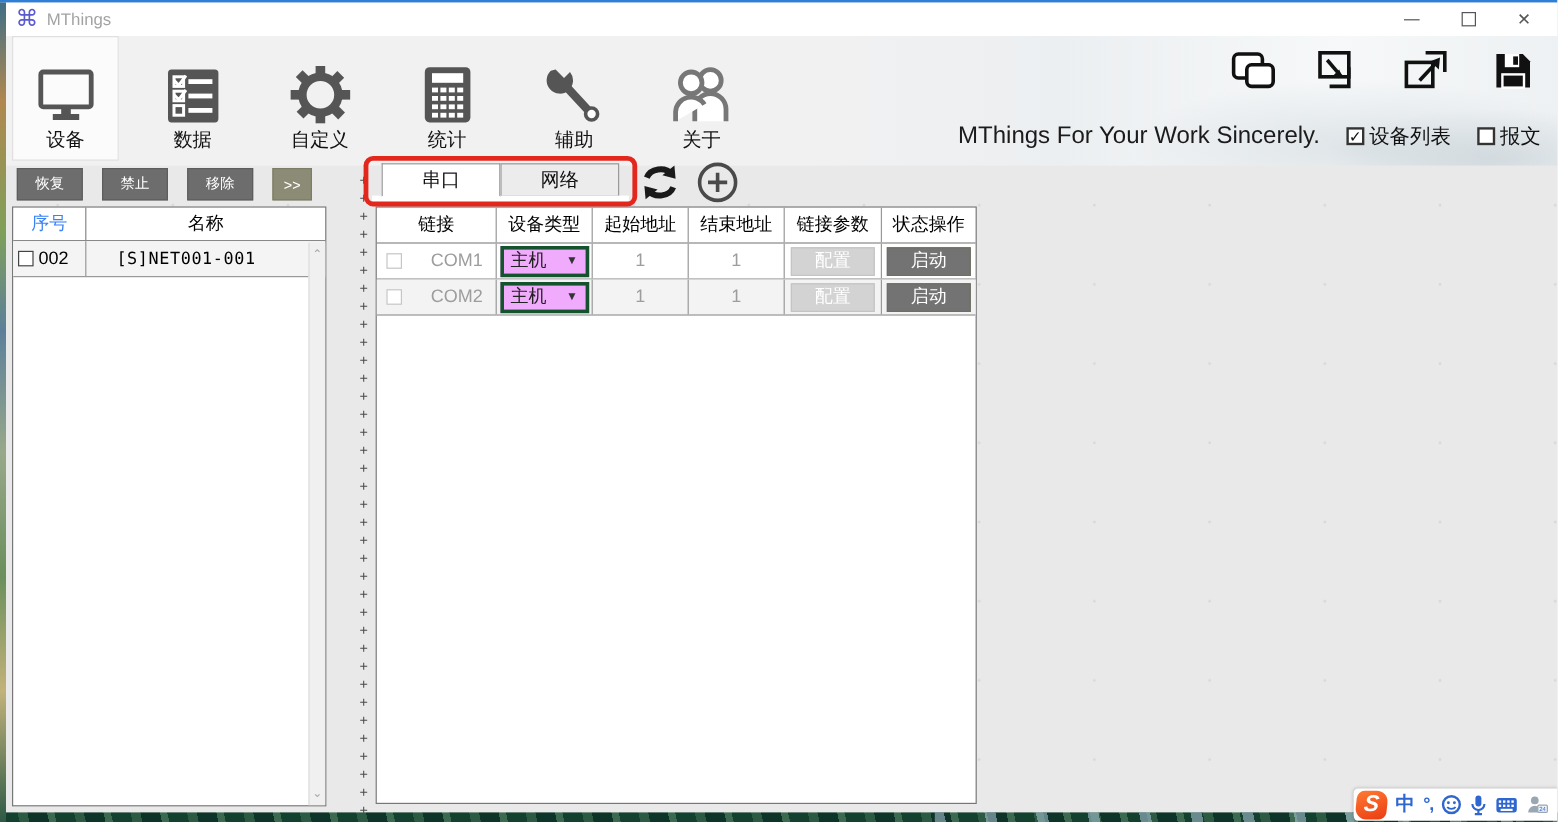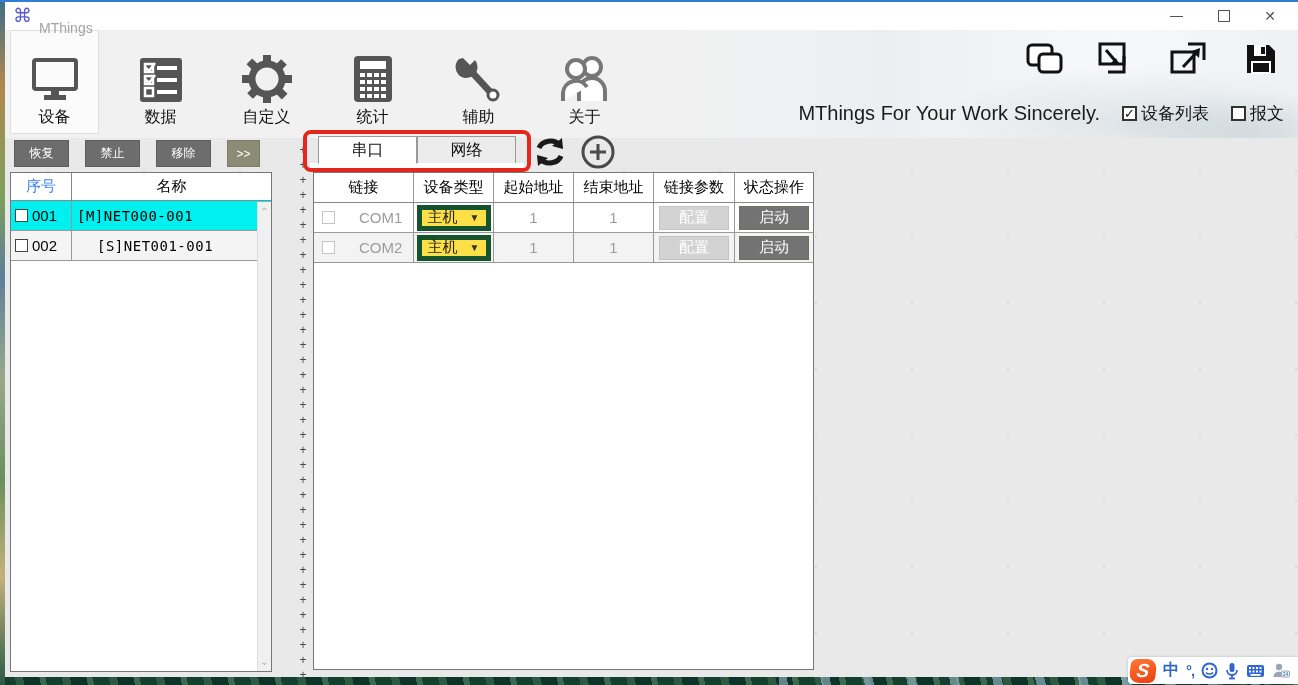--- a/index.html
+++ b/index.html
@@ -11,21 +11,21 @@
   .edge-left { position:absolute; left:0; top:2px; bottom:0; width:5px; z-index:40;
     background:linear-gradient(180deg,#3f6f86 0%,#b0874f 12%,#7fa05a 28%,#5d7f9a 40%,#98a88a 55%,#6b8f5d 70%,#c2b27a 84%,#2e5a46 100%); }
   .edge-bottom { position:absolute; left:0; bottom:0; right:0; height:8px; z-index:38;
     background:repeating-linear-gradient(78deg,#14402f 0 16px,#2c5a42 16px 24px,#0e3328 24px 40px,#3c6a50 40px 46px);}
   .edge-bottom::after{content:""; position:absolute; right:0; left:60%; top:0; bottom:0;
     background:repeating-linear-gradient(78deg,rgba(173,200,220,.55) 0 9px,transparent 9px 42px);}
 
   
   .titlebar { position:absolute; left:5px; top:2px; right:0; height:28px; background:#ffffff; z-index:5; }
   .app-ico { position:absolute; left:8px; top:2px; font-size:19px; color:#5a5ad0; }
-  .app-title { position:absolute; left:34px; top:18px; font-size:14px; color:#a3a3a3; }
+  .app-title { position:absolute; left:34px; top:6px; font-size:14px; color:#a3a3a3; }
   .winctl { position:absolute; top:0; height:28px; width:44px; display:flex; align-items:center; justify-content:center; color:#555; }
   .winctl.min { right:100px; } .winctl.max { right:52px; } .winctl.cls { right:6px; font-size:14px; }
   .glyph-min { width:13px; height:0; border-top:1px solid #555; display:block;}
   .glyph-max { width:12px; height:12px; border:1px solid #555; display:block;}
 
   
   .toolbar { position:absolute; left:5px; top:30px; right:0; height:108px;
     background:linear-gradient(90deg,#f1f1f1 0%,#f1f1f1 52%,#eceff1 68%,#f6f8f9 86%,#eef1f3 100%); z-index:4;}
   .toolbar::after { content:""; position:absolute; right:0; top:0; width:520px; height:100%; pointer-events:none;
     background:radial-gradient(ellipse 270px 80px at 68% 85%,rgba(176,190,198,.35),transparent 70%),
@@ -86,21 +86,21 @@
   .rtable { position:absolute; left:313px; top:172px; width:501px; bottom:15px; background:#fff; border:1px solid #777; z-index:3;}
   .rrow { display:flex; height:30px; border-bottom:1px solid #999; font-size:15px;}
   .rrow.head { border-bottom:1px solid #888; color:#000;}
   .rc { border-right:1px solid #999; display:flex; align-items:center; justify-content:center;}
   .rc:last-child { border-right:none; }
   .rc.w0{width:100px;} .rc.w1{width:80px;} .rc.w2{width:80px;} .rc.w3{width:80px;} .rc.w4{width:81px;} .rc.w5{flex:1;}
   .rrow .link { justify-content:flex-start; gap:24px; padding-left:8px; color:#9d9d9d;}
   .rrow .link .rcb { border-color:#c5c5c5; }
   .num { color:#9d9d9d; }
   .rrow.alt { background:#f3f3f3; }
-  .dd { width:74px; height:26px; background:#fde047; border:5px solid #14532d; display:flex; align-items:center; font-size:15px; color:#222; padding:0 6px; justify-content:space-between;}
+  .dd { width:74px; height:26px; background:#f0abfc; border:3px solid #14532d; display:flex; align-items:center; font-size:15px; color:#222; padding:0 6px; justify-content:space-between;}
   .dd .car { font-size:10px; color:#333; }
   .cellbtn { width:70px; height:24px; display:flex; align-items:center; justify-content:center; font-size:15px; color:#fff;}
   .cellbtn.cfg { background:#d3d3d3; border:1px solid #c4c4c4;}
   .cellbtn.run { background:#737373; border:1px solid #6f6f61;text-align:right;}
 
   
   .dots { position:absolute; inset:138px 0 8px 0; pointer-events:none; z-index:1;
     background-image:radial-gradient(circle,#c9c9c9 1px,transparent 1.4px); background-size:96px 66px; opacity:.55;}
 
   
@@ -271,27 +271,20 @@
     <div class="abtn">禁止</div>
     <div class="abtn">移除</div>
     <div class="abtn more">&gt;&gt;</div>
   </div>
 
   <div class="ltable">
     <div class="lhead">
       <div class="c1">序号</div>
       <div class="c2">名称</div>
     </div>
-    <div class="lrow sel">
-      <div class="c1">
-        <span class="rcb"></span>
-        <span>001</span>
-      </div>
-      <div class="c2">[M]NET000-001</div>
-    </div>
     <div class="lrow alt">
       <div class="c1">
         <span class="rcb"></span>
         <span>002</span>
       </div>
       <div class="c2">[S]NET001-001</div>
     </div>
     <div class="lscroll">
       <div class="up">⌃</div>
       <div class="dn">⌄</div>

